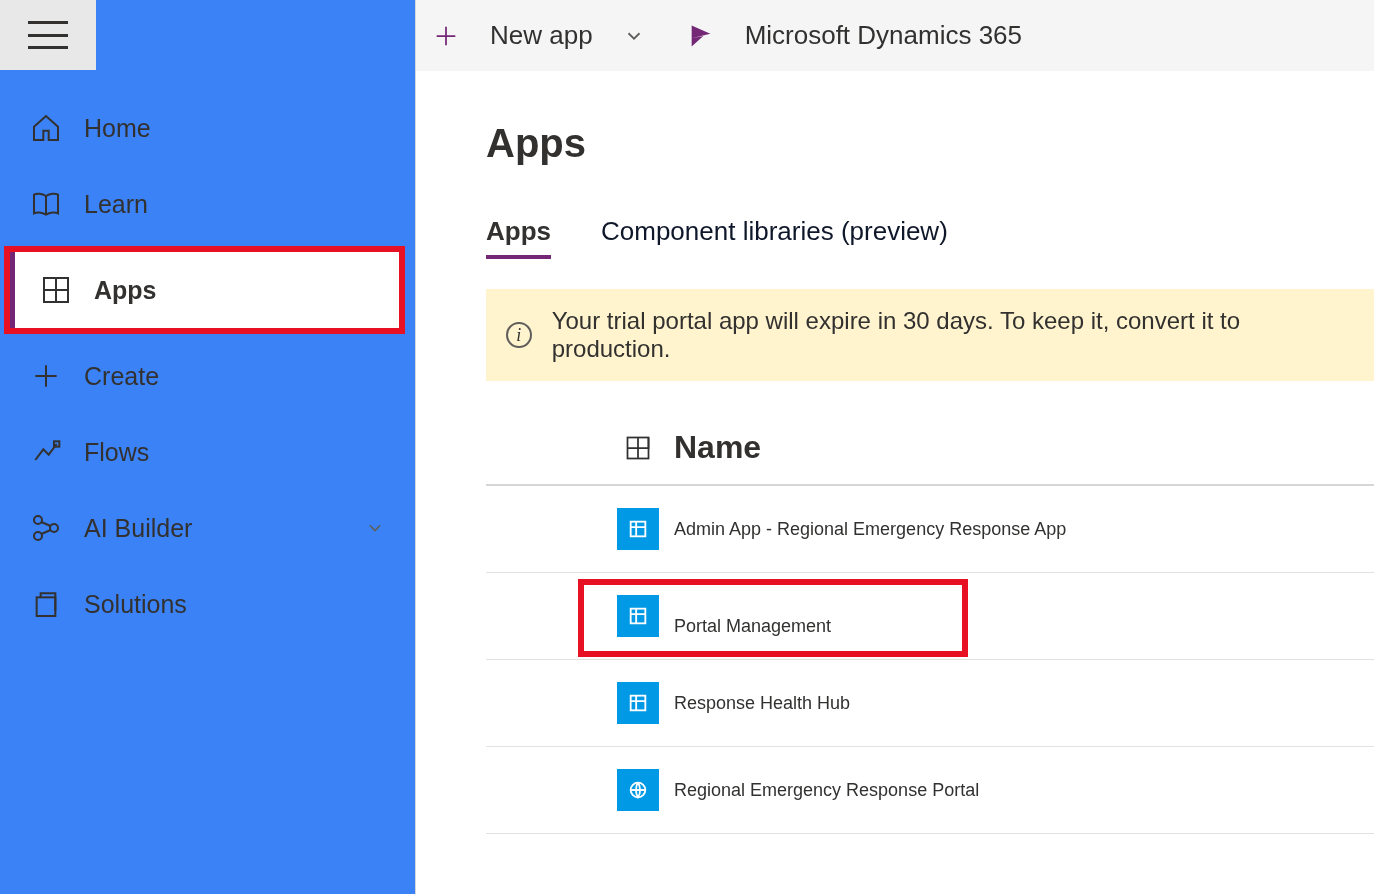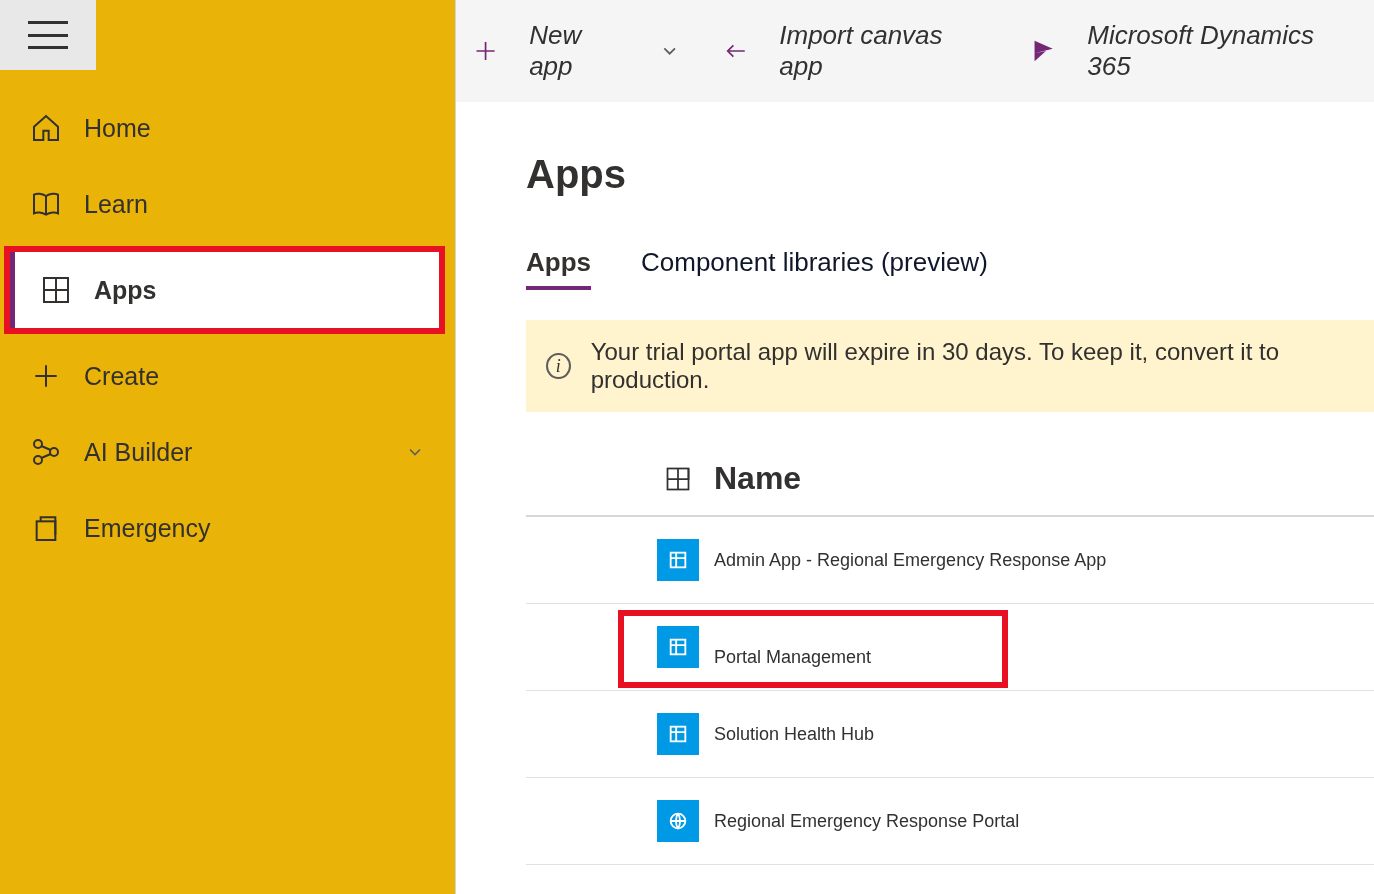--- a/index.html
+++ b/index.html
@@ -14,22 +14,22 @@
     height: 894px;
     overflow: hidden;
     color: #323130;
   }
   .app {
     display: flex;
     height: 100%;
   }
   
   .sidebar {
-    width: 456px;
-    background: #eab308;
+    width: 416px;
+    background: #3b82f6;
     display: flex;
     flex-direction: column;
     border-right: 1px solid #d6d6d6;
   }
   .hamburger-wrap {
     width: 96px;
     height: 70px;
     background: #e8e8e8;
     display: flex;
     align-items: center;
@@ -95,21 +95,20 @@
     gap: 30px;
   }
   .tool-btn {
     display: flex;
     align-items: center;
     font-size: 26px;
     color: #323130;
     cursor: pointer;
     gap: 30px;
     padding: 4px 6px;
-    font-style: italic;
   }
   .tool-icon {
     width: 28px;
     height: 28px;
     color: #742774;
   }
   .content {
     padding: 50px 0 0 70px;
     flex: 1;
     overflow: auto;
@@ -250,62 +249,62 @@
       </div>
 
       <div class="nav-item">
         <svg class="nav-icon" viewBox="0 0 24 24" fill="none" stroke="#323130" stroke-width="1.5">
           <path d="M12 4 V20 M4 12 H20"></path>
         </svg>
         <span>Create</span>
       </div>
 
 
+      <div class="nav-item">
+        <svg class="nav-icon" viewBox="0 0 24 24" fill="none" stroke="#323130" stroke-width="1.5">
+          <path d="M4 18 L10 10 L14 14 L20 6"></path>
+          <rect x="18" y="4" width="4" height="4"></rect>
+        </svg>
+        <span>Flows</span>
+      </div>
 
       <div class="nav-item">
         <svg class="nav-icon" viewBox="0 0 24 24" fill="none" stroke="#323130" stroke-width="1.5">
           <circle cx="6" cy="6" r="3"></circle>
             <circle cx="6" cy="18" r="3"></circle>
             <circle cx="18" cy="12" r="3"></circle>
           <path d="M8.5 7.5 L15.5 10.5 M8.5 16.5 L15.5 13.5"></path>
         </svg>
         <span>AI Builder</span>
         <svg class="chevron" viewBox="0 0 24 24" fill="none" stroke="#605e5c" stroke-width="2">
           <path d="M6 9 L12 15 L18 9"></path>
         </svg>
       </div>
 
       <div class="nav-item">
         <svg class="nav-icon" viewBox="0 0 24 24" fill="none" stroke="#323130" stroke-width="1.5">
           <rect x="5" y="7" width="14" height="14"></rect>
           <path d="M8 7 V4 H19 V17 H19"></path>
         </svg>
-        <span>Emergency</span>
+        <span>Solutions</span>
       </div>
 
     </nav>
   </aside>
 
   <main class="main">
     <div class="toolbar">
       <div class="tool-btn">
         <svg class="tool-icon" viewBox="0 0 24 24" fill="none" stroke="#742774" stroke-width="1.5">
           <path d="M12 4 V20 M4 12 H20"></path>
         </svg>
         <span>New app</span>
         <svg style="width:22px;height:22px" viewBox="0 0 24 24" fill="none" stroke="#605e5c" stroke-width="2">
           <path d="M6 9 L12 15 L18 9"></path>
         </svg>
-      </div>
-      <div class="tool-btn">
-        <svg class="tool-icon" viewBox="0 0 24 24" fill="none" stroke="#742774" stroke-width="1.5">
-          <path d="M20 12 H6 M10 7 L5 12 L10 17"></path>
-          <path d="M20 6 V18" stroke-dasharray="0" opacity="0"></path>
-        </svg>
-        <span>Import canvas app</span>
       </div>
       <div class="tool-btn">
         <svg class="tool-icon" viewBox="0 0 24 24" fill="#742774">
           <path d="M4 3 L20 10 L4 14 Z M4 14 L14 12 L4 21 Z"></path>
         </svg>
         <span>Microsoft Dynamics 365</span>
       </div>
     </div>
 
     <div class="content">
@@ -363,21 +362,21 @@
         <div class="trow">
           <div class="cell-spacer"></div>
           <div class="cell-icon">
             <div class="app-icon">
               <svg viewBox="0 0 24 24" fill="none" stroke="#fff" stroke-width="2">
                   <rect x="4" y="4" width="16" height="16"></rect>
                   <path d="M4 10 H20 M10 4 V20"></path>
                 </svg>
             </div>
           </div>
-          <div class="cell-name">Solution Health Hub</div>
+          <div class="cell-name">Response Health Hub</div>
         </div>
 
         <div class="trow">
           <div class="cell-spacer"></div>
           <div class="cell-icon">
             <div class="app-icon">
               <svg viewBox="0 0 24 24" fill="none" stroke="#fff" stroke-width="2">
                   <circle cx="12" cy="12" r="8"></circle>
                   <path d="M4 12 H20 M12 4 C9 8 9 16 12 20 C15 16 15 8 12 4"></path>
                 </svg>

